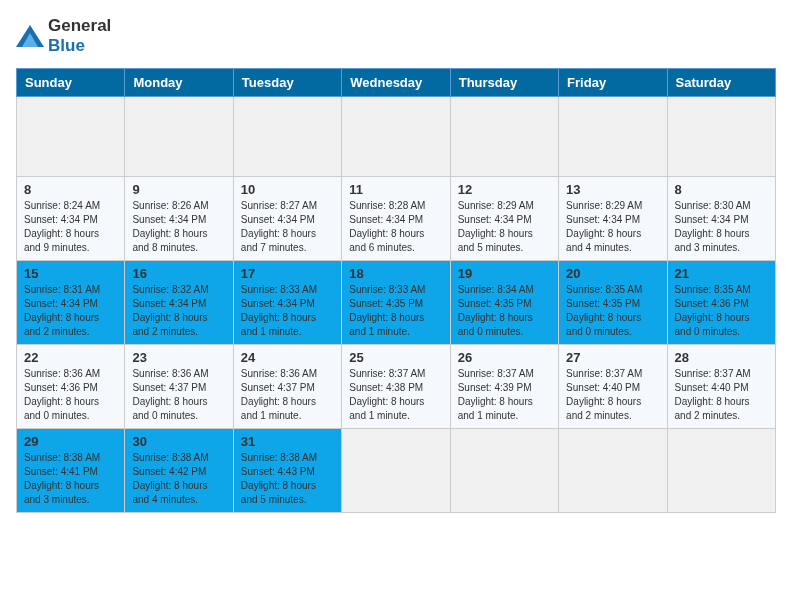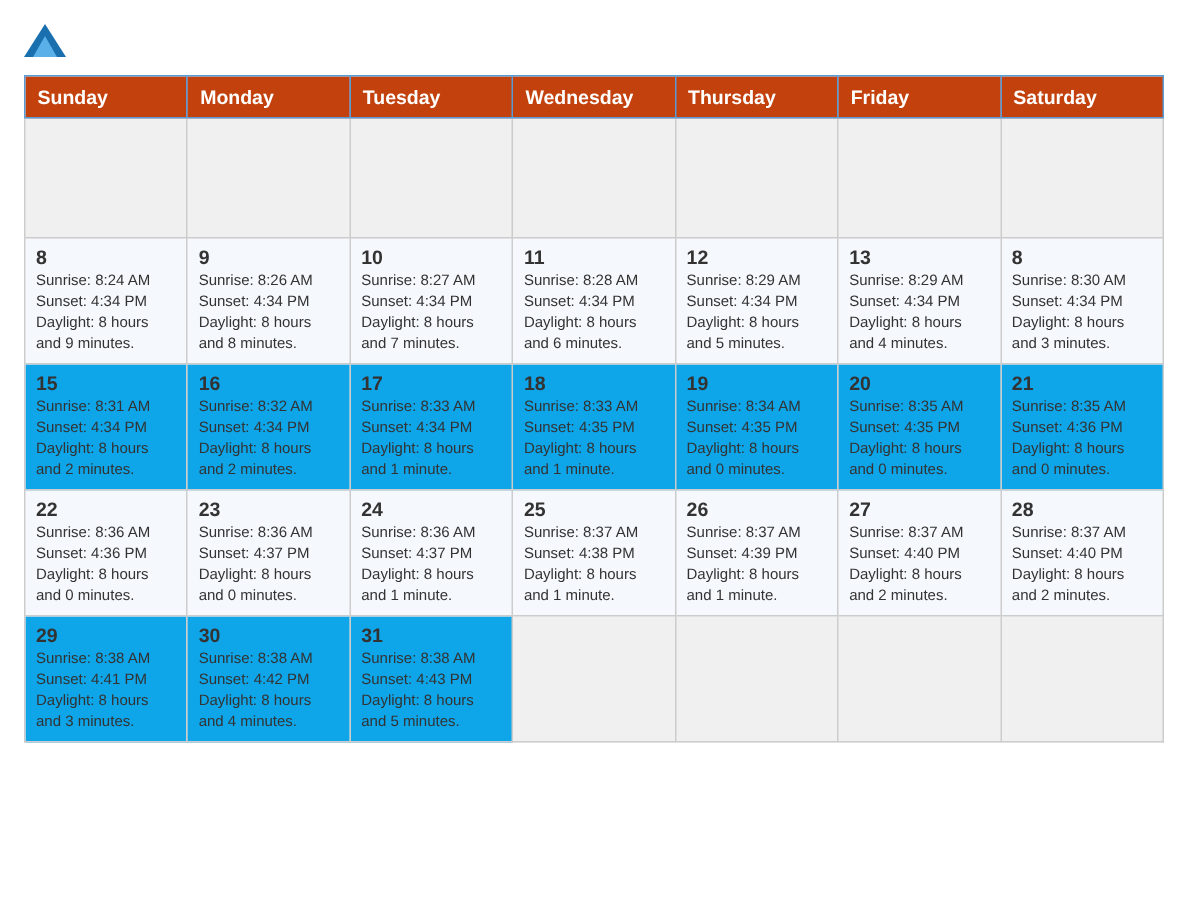--- a/index.html
+++ b/index.html
@@ -27,21 +27,21 @@
     }
     .title-area {
       text-align: right;
     }
     .calendar-table {
       width: 100%;
       border-collapse: collapse;
       table-layout: fixed;
     }
     .calendar-table thead tr th {
-      background-color: #c2410c;
+      background-color: #0369a1;
       color: #fff;
       text-align: left;
       padding: 6px 8px;
       font-size: 13px;
       font-weight: bold;
       border: 1px solid #5a9ad5;
     }
     .calendar-table tbody tr td {
       vertical-align: top;
       padding: 5px 7px;
@@ -72,20 +72,24 @@
   </style>
 </head>
 <body>
 
 <div class="header-area">
   <div class="logo">
     <svg class="logo-icon" viewBox="0 0 28 22" xmlns="http://www.w3.org/2000/svg">
       <polygon points="0,22 14,0 28,22" fill="#1a6faf"></polygon>
       <polygon points="6,22 14,8 22,22" fill="#5ab0e8"></polygon>
     </svg>
+    <div>
+      <span style="font-size:17px;font-weight:bold;color:#333;">General</span><br>
+      <span style="font-size:17px;font-weight:bold;color:#1a6faf;">Blue</span>
+    </div>
   </div>
   <div class="title-area">
     <div style="font-size:36px;font-weight:normal;color:#333;"></div>
     <div style="font-size:13px;color:#555;"></div>
   </div>
 </div>
 
 <table class="calendar-table">
   <thead>
     <tr>

